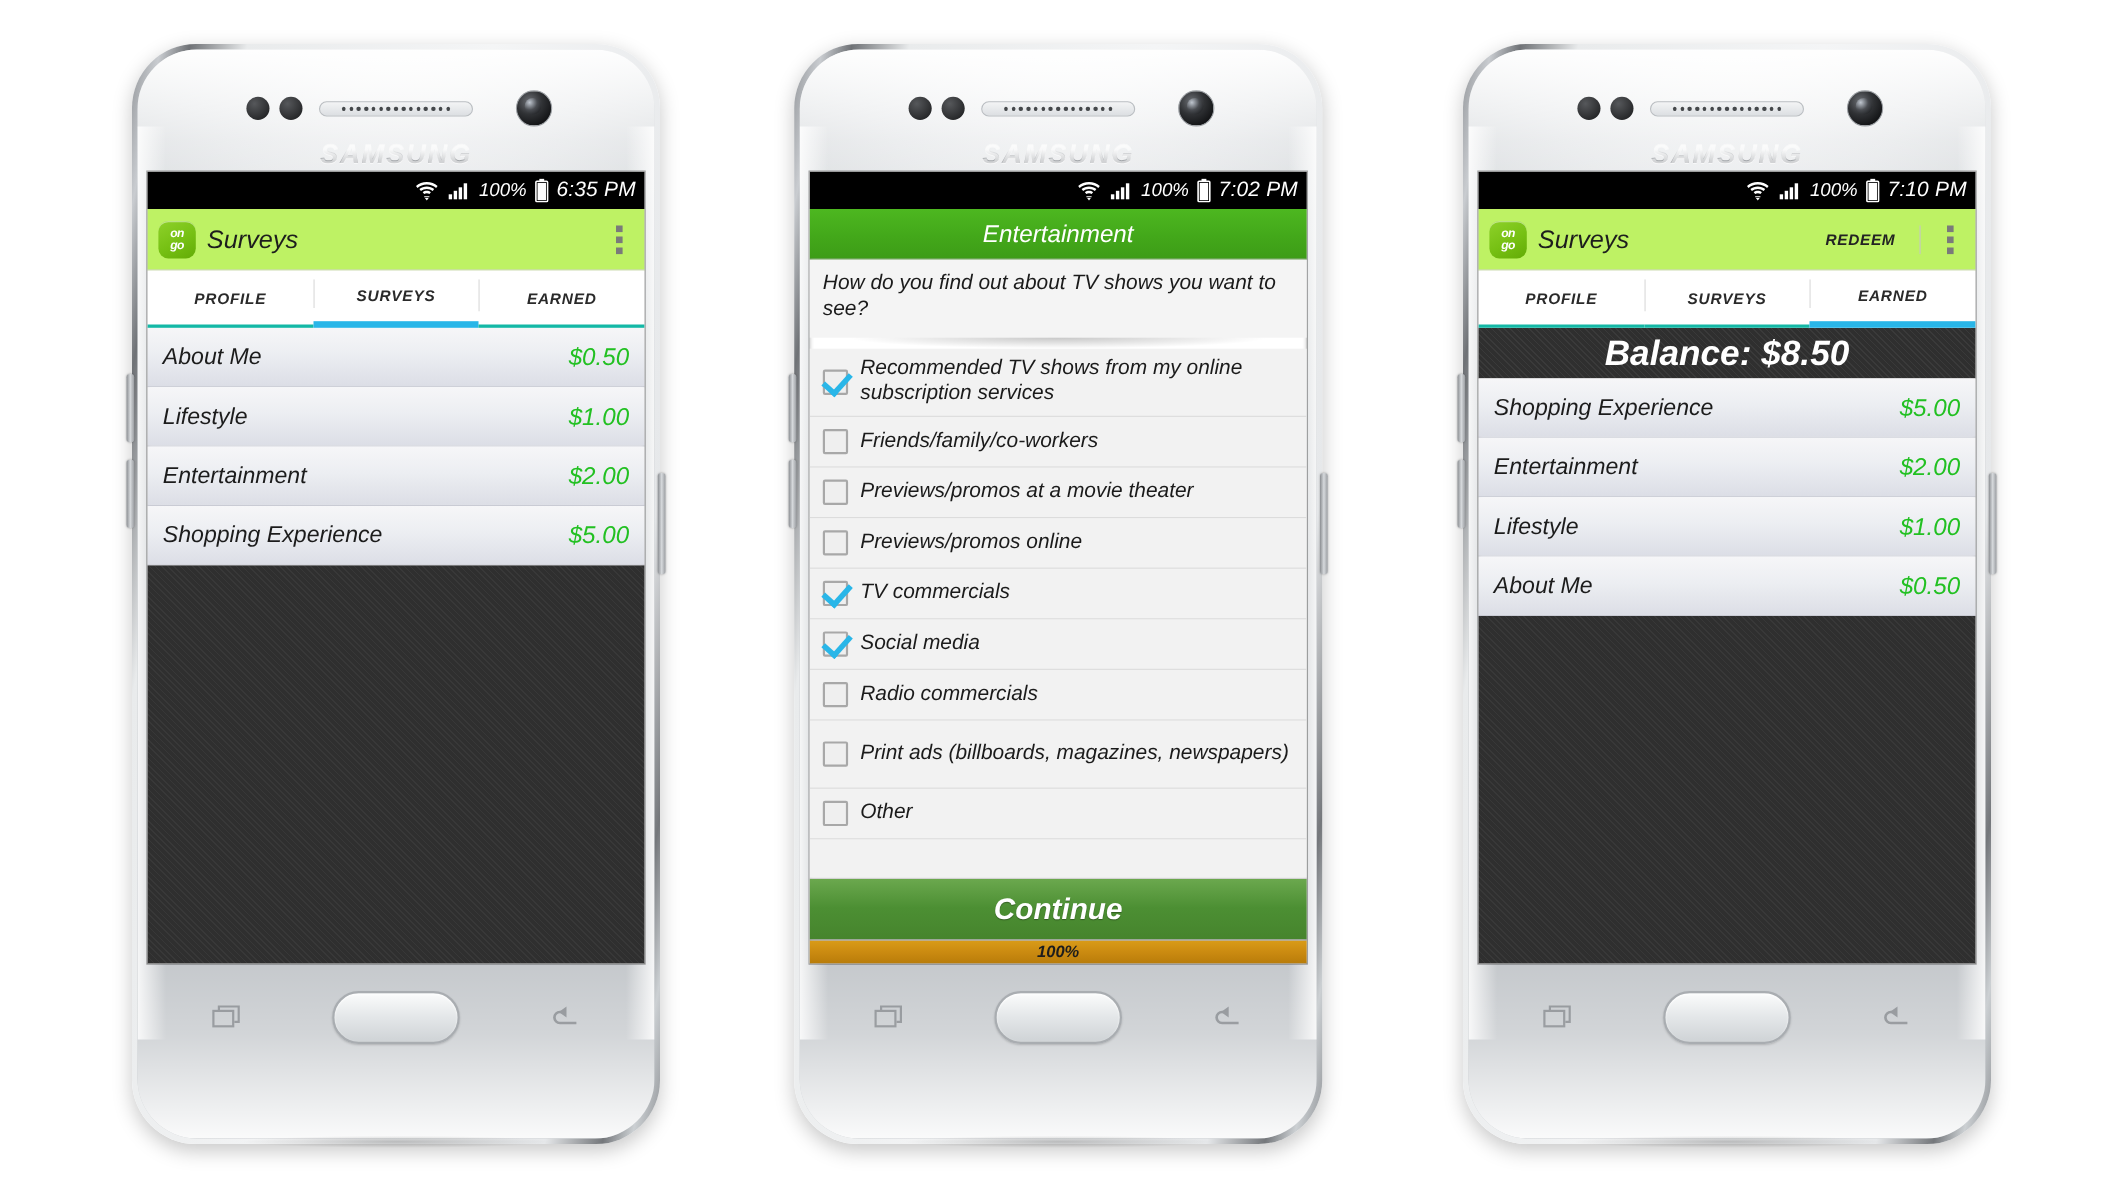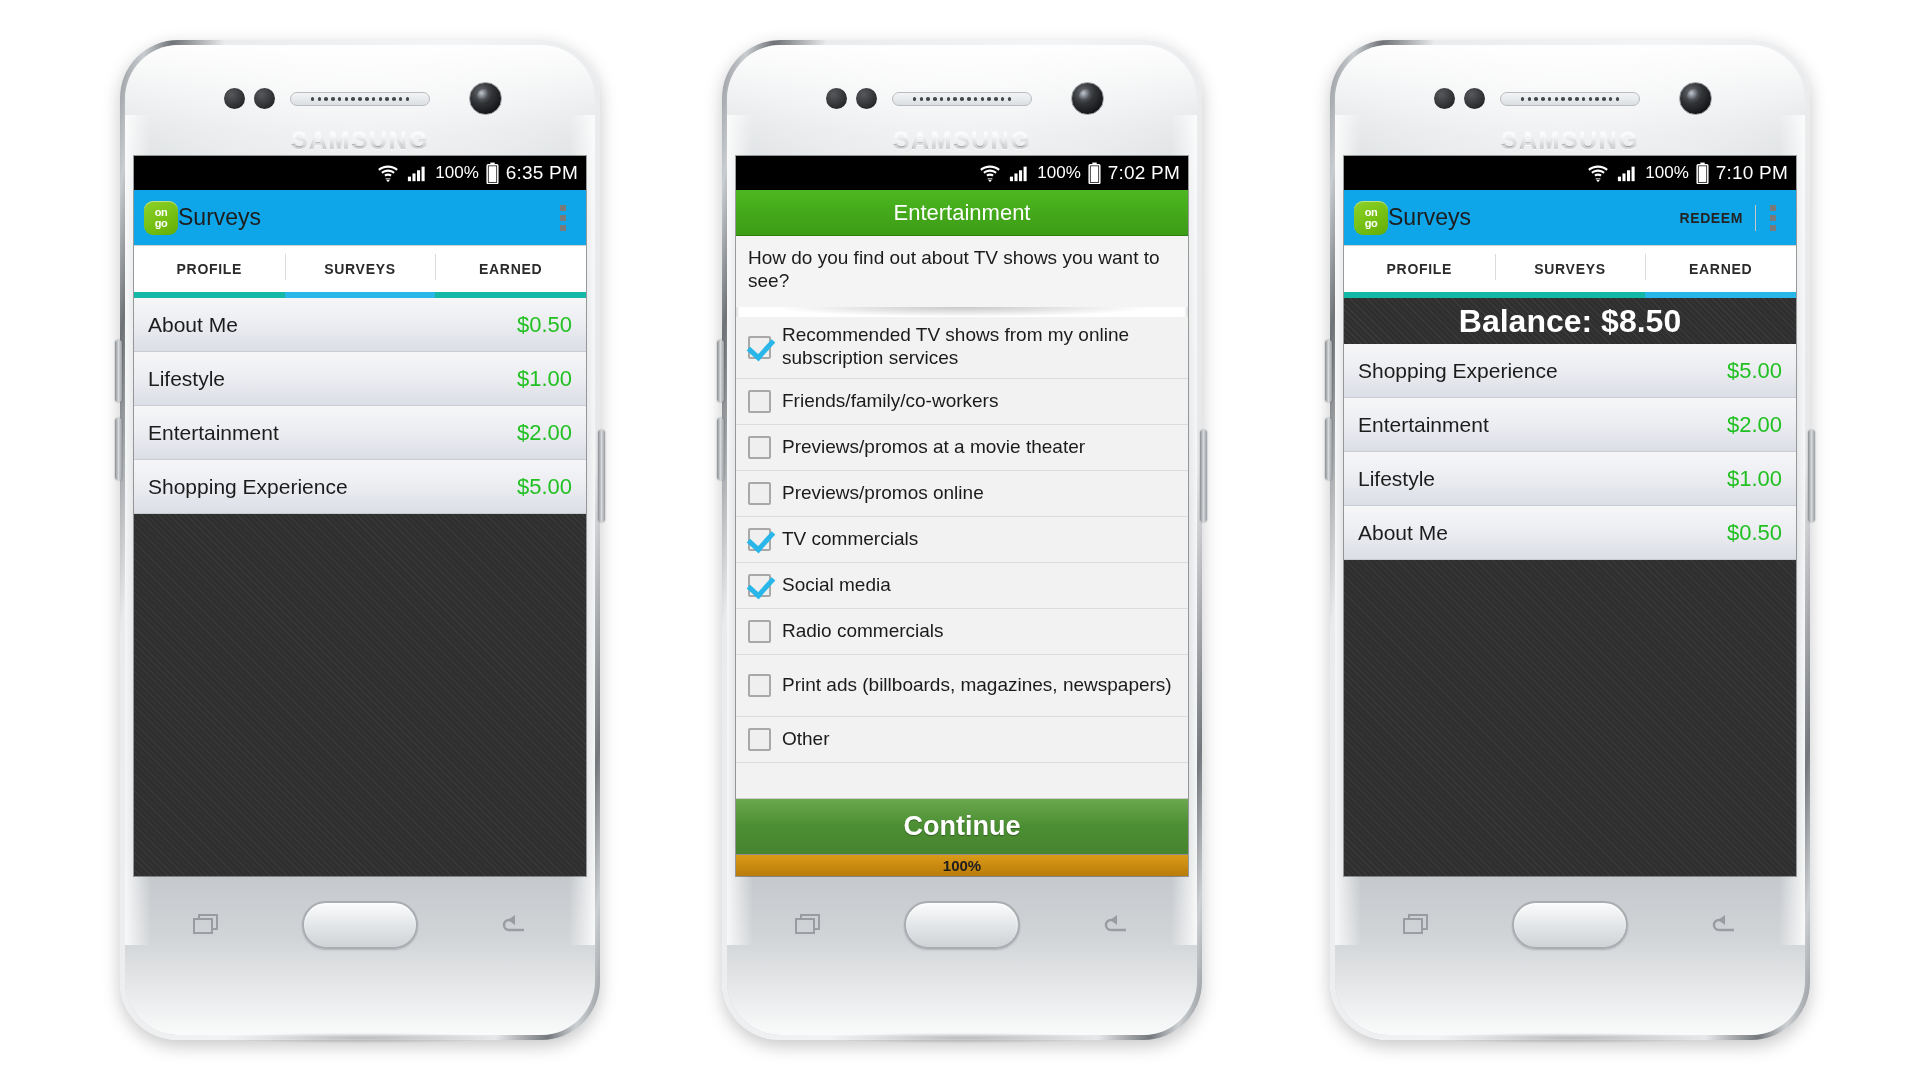--- a/index.html
+++ b/index.html
@@ -11,20 +11,21 @@
     background: #ffffff;
     font-family: "Liberation Sans", "DejaVu Sans", sans-serif;
     overflow: hidden;
   }
 
   #stage {
     position: relative;
     width: 1920px;
     height: 1080px;
     background: #ffffff;
+    font-style: italic;
   }
 
   
   .phone {
     position: absolute;
     top: 40px;
     width: 480px;
     height: 1000px;
   }
   .phone.p1 { left: 120px; }
@@ -173,25 +174,26 @@
     font-weight: normal;
     letter-spacing: .2px;
   }
   .sb-batt-pct { font-size: 17px; }
   .sb-ico { display: block; }
 
   
   .appbar {
     flex: 0 0 auto;
     height: 56px;
-    background: #0ea5e9;
+    background: #bef264;
     border-bottom: 1px solid #d2d2d2;
     display: flex;
     align-items: center;
     padding: 0 6px 0 10px;
+    gap: 10px;
   }
   .app-logo {
     width: 34px; height: 34px;
     border-radius: 9px;
     background: linear-gradient(150deg, #8ed12a 0%, #76c013 55%, #63ab06 100%);
     position: relative; flex: 0 0 auto;
     box-shadow: inset 0 1px 0 rgba(255,255,255,.45);
   }
   .app-logo .lg-txt {
     position: absolute; inset: 0;
@@ -238,21 +240,21 @@
     position: relative;
   }
   .tab {
     flex: 1 1 0;
     display: flex; align-items: center; justify-content: center;
     font-size: 14px;
     font-weight: bold;
     letter-spacing: .7px;
     color: #2a2a2a;
     position: relative;
-    border-bottom: 6px solid #14b8a6;
+    border-bottom: 3px solid #14b8a6;
   }
   .tab + .tab::before {
     content: "";
     position: absolute; left: 0; top: 8px; bottom: 12px;
     width: 1px; background: #dadada;
   }
   .tab.active { border-bottom: 6px solid #29b6e8; }
 
   
   .list { flex: 0 0 auto; }

